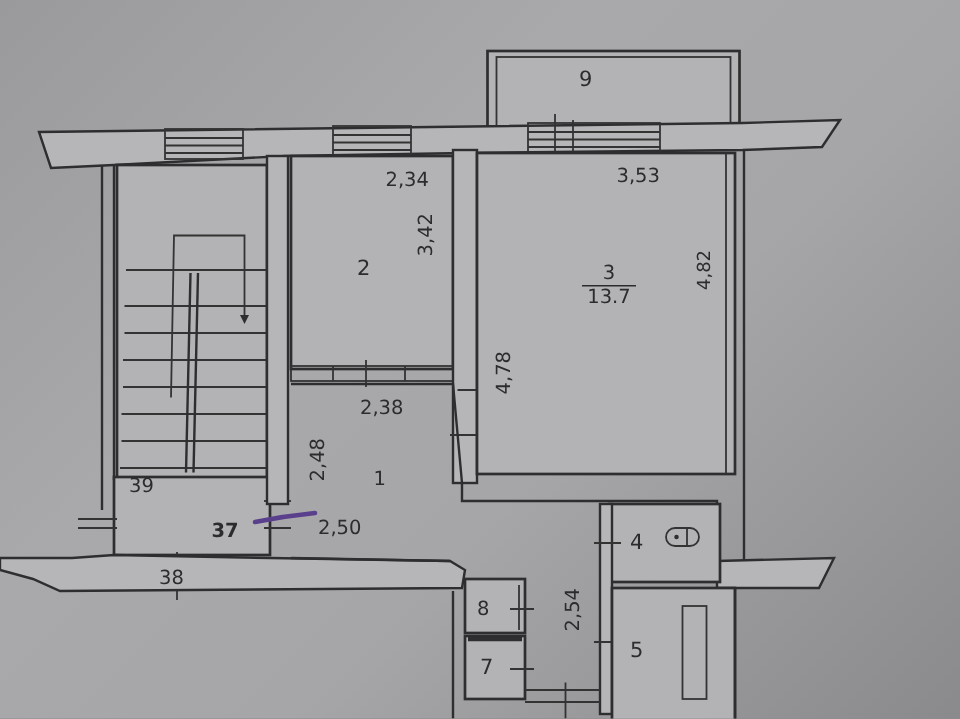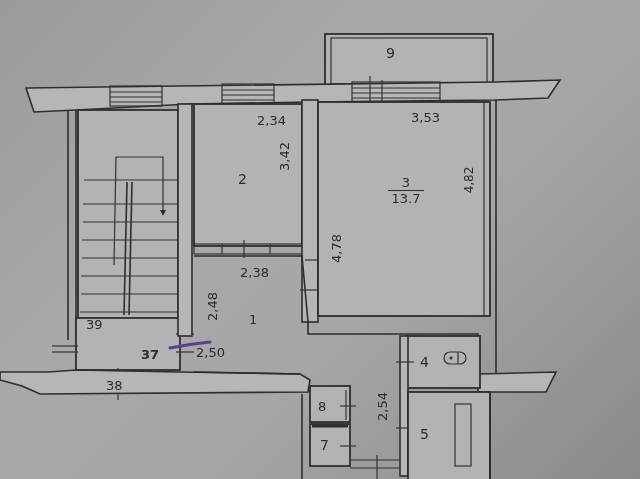--- a/index.html
+++ b/index.html
@@ -166,21 +166,21 @@
     <div>3</div>
     <div class="frac-line"></div>
     <div>13.7</div>
   </div>
   <span class="lbl rot" style="left:456px;top:174px;font-size:12px;">4,82</span>
   <span class="lbl rot" style="left:322px;top:242px;">4,78</span>
 
   <span class="lbl" style="left:240px;top:266px;">2,38</span>
   <span class="lbl rot" style="left:198px;top:300px;">2,48</span>
   <span class="lbl" style="left:249px;top:313px;">1</span>
-  <span class="lbl" style="left:196px;top:346px;">2,50</span>
+  <span class="lbl" style="left:212px;top:346px;">2,50</span>
 
   <span class="lbl" style="left:86px;top:318px;">39</span>
   <span class="lbl" style="left:106px;top:344px;margin-top:35px;">38</span>
   <span class="lbl" style="left:141px;top:348px;font-weight:bold;">37</span>
 
   <span class="lbl" style="left:420px;top:355px;font-size:14px;">4</span>
   <span class="lbl rot" style="left:368px;top:400px;">2,54</span>
   <span class="lbl" style="left:420px;top:427px;font-size:14px;">5</span>
   <span class="lbl" style="left:318px;top:400px;">8</span>
   <span class="lbl" style="left:320px;top:438px;font-size:14px;">7</span>

